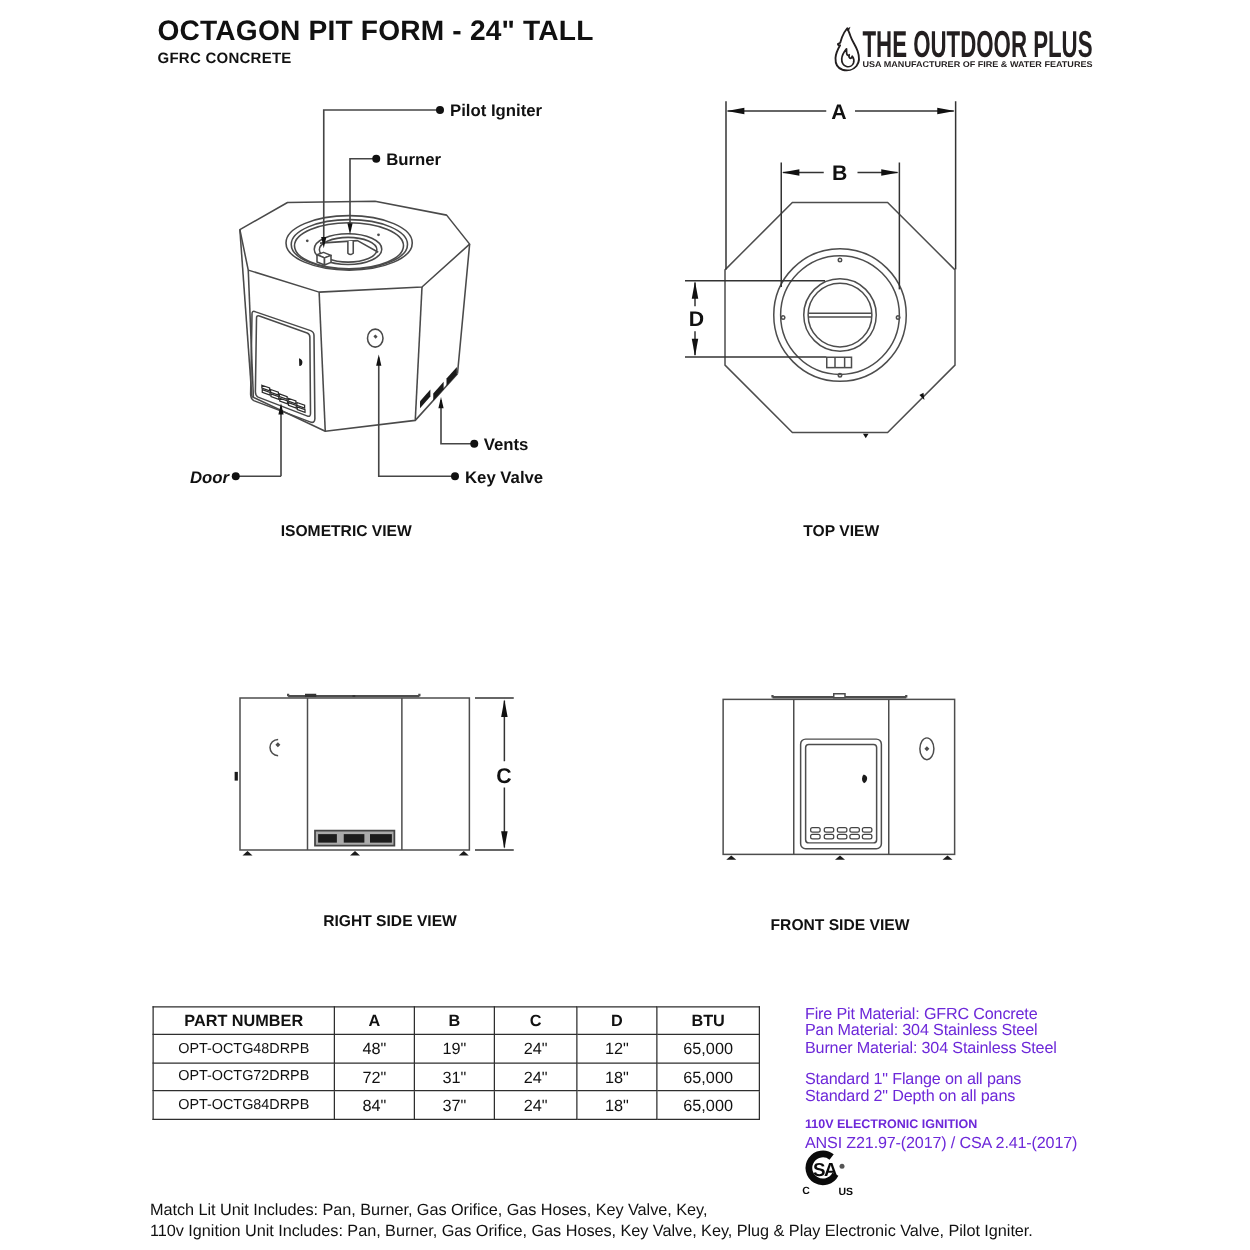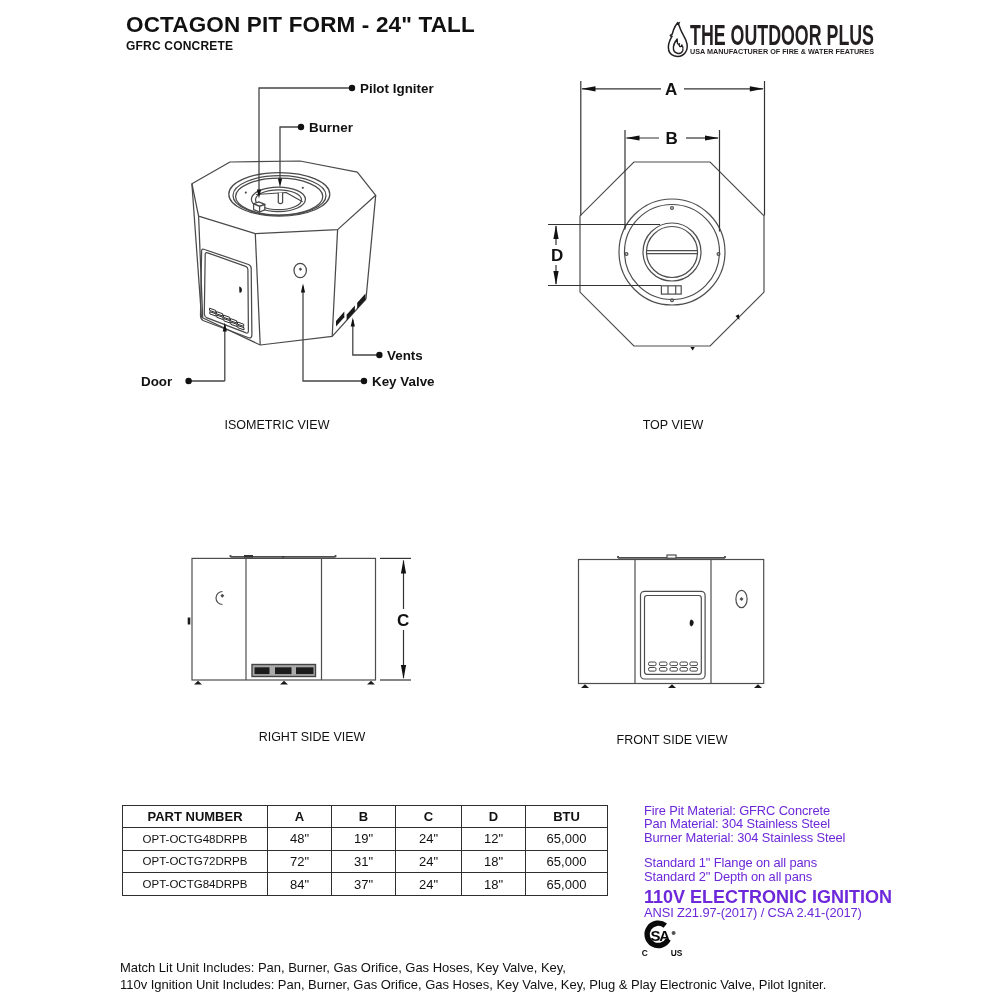--- a/index.html
+++ b/index.html
@@ -1,20 +1,20 @@
 <!DOCTYPE html>
 <html><head>
 <meta charset="utf-8">
 <style>
 html,body{margin:0;padding:0;background:#fff;}
 #page{position:relative;width:1000px;height:1000px;background:#fff;font-family:"Liberation Sans",sans-serif;overflow:hidden;}
 .abs{position:absolute;white-space:nowrap;}
 .b{font-weight:bold;}
 .lbl{font-weight:bold;font-size:13.4px;color:#111;}
-.cap{font-weight:normal;font-size:12.5px;color:#111;letter-spacing:0px;}
+.cap{font-weight:bold;font-size:12.5px;color:#111;letter-spacing:0px;}
 .dim{font-weight:bold;font-size:17px;color:#111;}
 table.spec{border-collapse:collapse;table-layout:fixed;}
 table.spec td,table.spec th{border:1.6px solid #2e2e2e;text-align:center;padding:0;color:#111;}
 </style>
 </head>
 <body>
 <div id="page">
 
 <div class="abs b" style="left:126px;top:12px;font-size:22.5px;color:#111;letter-spacing:0.15px;">OCTAGON PIT FORM - 24" TALL</div>
 <div class="abs b" style="left:126px;top:38.5px;font-size:12px;color:#111;letter-spacing:0.2px;">GFRC CONCRETE</div>
@@ -223,21 +223,21 @@
     <path d="M585,684.3 l-4,3.6 l8,0 Z"></path>
     <path d="M672,684.3 l-4,3.6 l8,0 Z"></path>
     <path d="M758,684.3 l-4,3.6 l8,0 Z"></path>
   </g>
 </svg>
 
 <div class="abs lbl" style="left:360px;top:81px;text-align:right;">Pilot Igniter</div>
 <div class="abs lbl" style="left:309px;top:120px;">Burner</div>
 <div class="abs lbl" style="left:387px;top:348px;">Vents</div>
 <div class="abs lbl" style="left:372px;top:374px;">Key Valve</div>
-<div class="abs lbl" style="left:141px;top:374px;">Door</div>
+<div class="abs lbl" style="left:152px;top:374px;font-style:italic;">Door</div>
 
 <div class="abs dim" style="left:665px;top:80px;">A</div>
 <div class="abs dim" style="left:665.5px;top:129px;">B</div>
 <div class="abs dim" style="left:551px;top:246px;">D</div>
 <div class="abs dim" style="left:397px;top:611px;">C</div>
 
 <div class="abs cap" style="left:277px;top:417.5px;transform:translateX(-50%);">ISOMETRIC VIEW</div>
 <div class="abs cap" style="left:673px;top:417.5px;transform:translateX(-50%);">TOP VIEW</div>
 <div class="abs cap" style="left:291px;top:729.5px;transform:translateX(-50%);margin-left:21px;">RIGHT SIDE VIEW</div>
 <div class="abs cap" style="left:672px;top:733px;transform:translateX(-50%);">FRONT SIDE VIEW</div>
@@ -288,21 +288,21 @@
     </table>
 
 <div class="abs" style="left:644px;top:803.5px;font-size:12.9px;line-height:13.7px;color:#6d28d9;letter-spacing:-0.12px;">
 Fire Pit Material: GFRC Concrete<br>
 Pan Material: 304 Stainless Steel<br>
 Burner Material: 304 Stainless Steel<br>
 <span style="display:block;height:11.8px;"></span>
 Standard 1" Flange on all pans<br>
 Standard 2" Depth on all pans<br>
 <span style="display:block;height:7.1px;"></span>
-<span class="b" style="font-size:18px;letter-spacing:0;">110V ELECTRONIC IGNITION</span><br>
+<span class="b" style="font-size:10px;letter-spacing:0;">110V ELECTRONIC IGNITION</span><br>
 ANSI Z21.97-(2017) / CSA 2.41-(2017)
 </div>
 
 <svg class="abs" style="left:635px;top:915px;" width="60" height="45" viewBox="0 0 60 45">
   <path d="M 33.3,24.4 A 11.2,11.2 0 1 1 30.3,10.6" fill="none" stroke="#0a0a0a" stroke-width="5.4"></path>
   <text x="15.4" y="25.8" font-family="'Liberation Sans',sans-serif" font-size="15" font-weight="bold" fill="#0a0a0a" letter-spacing="-1.2">SA</text>
   <circle cx="38.6" cy="18" r="2" fill="#555"></circle>
   <text x="6.8" y="40.6" font-family="'Liberation Sans',sans-serif" font-size="8.4" font-weight="bold" fill="#0a0a0a">C</text>
   <text x="35.8" y="41" font-family="'Liberation Sans',sans-serif" font-size="8.4" font-weight="bold" fill="#0a0a0a">US</text>
 </svg>

